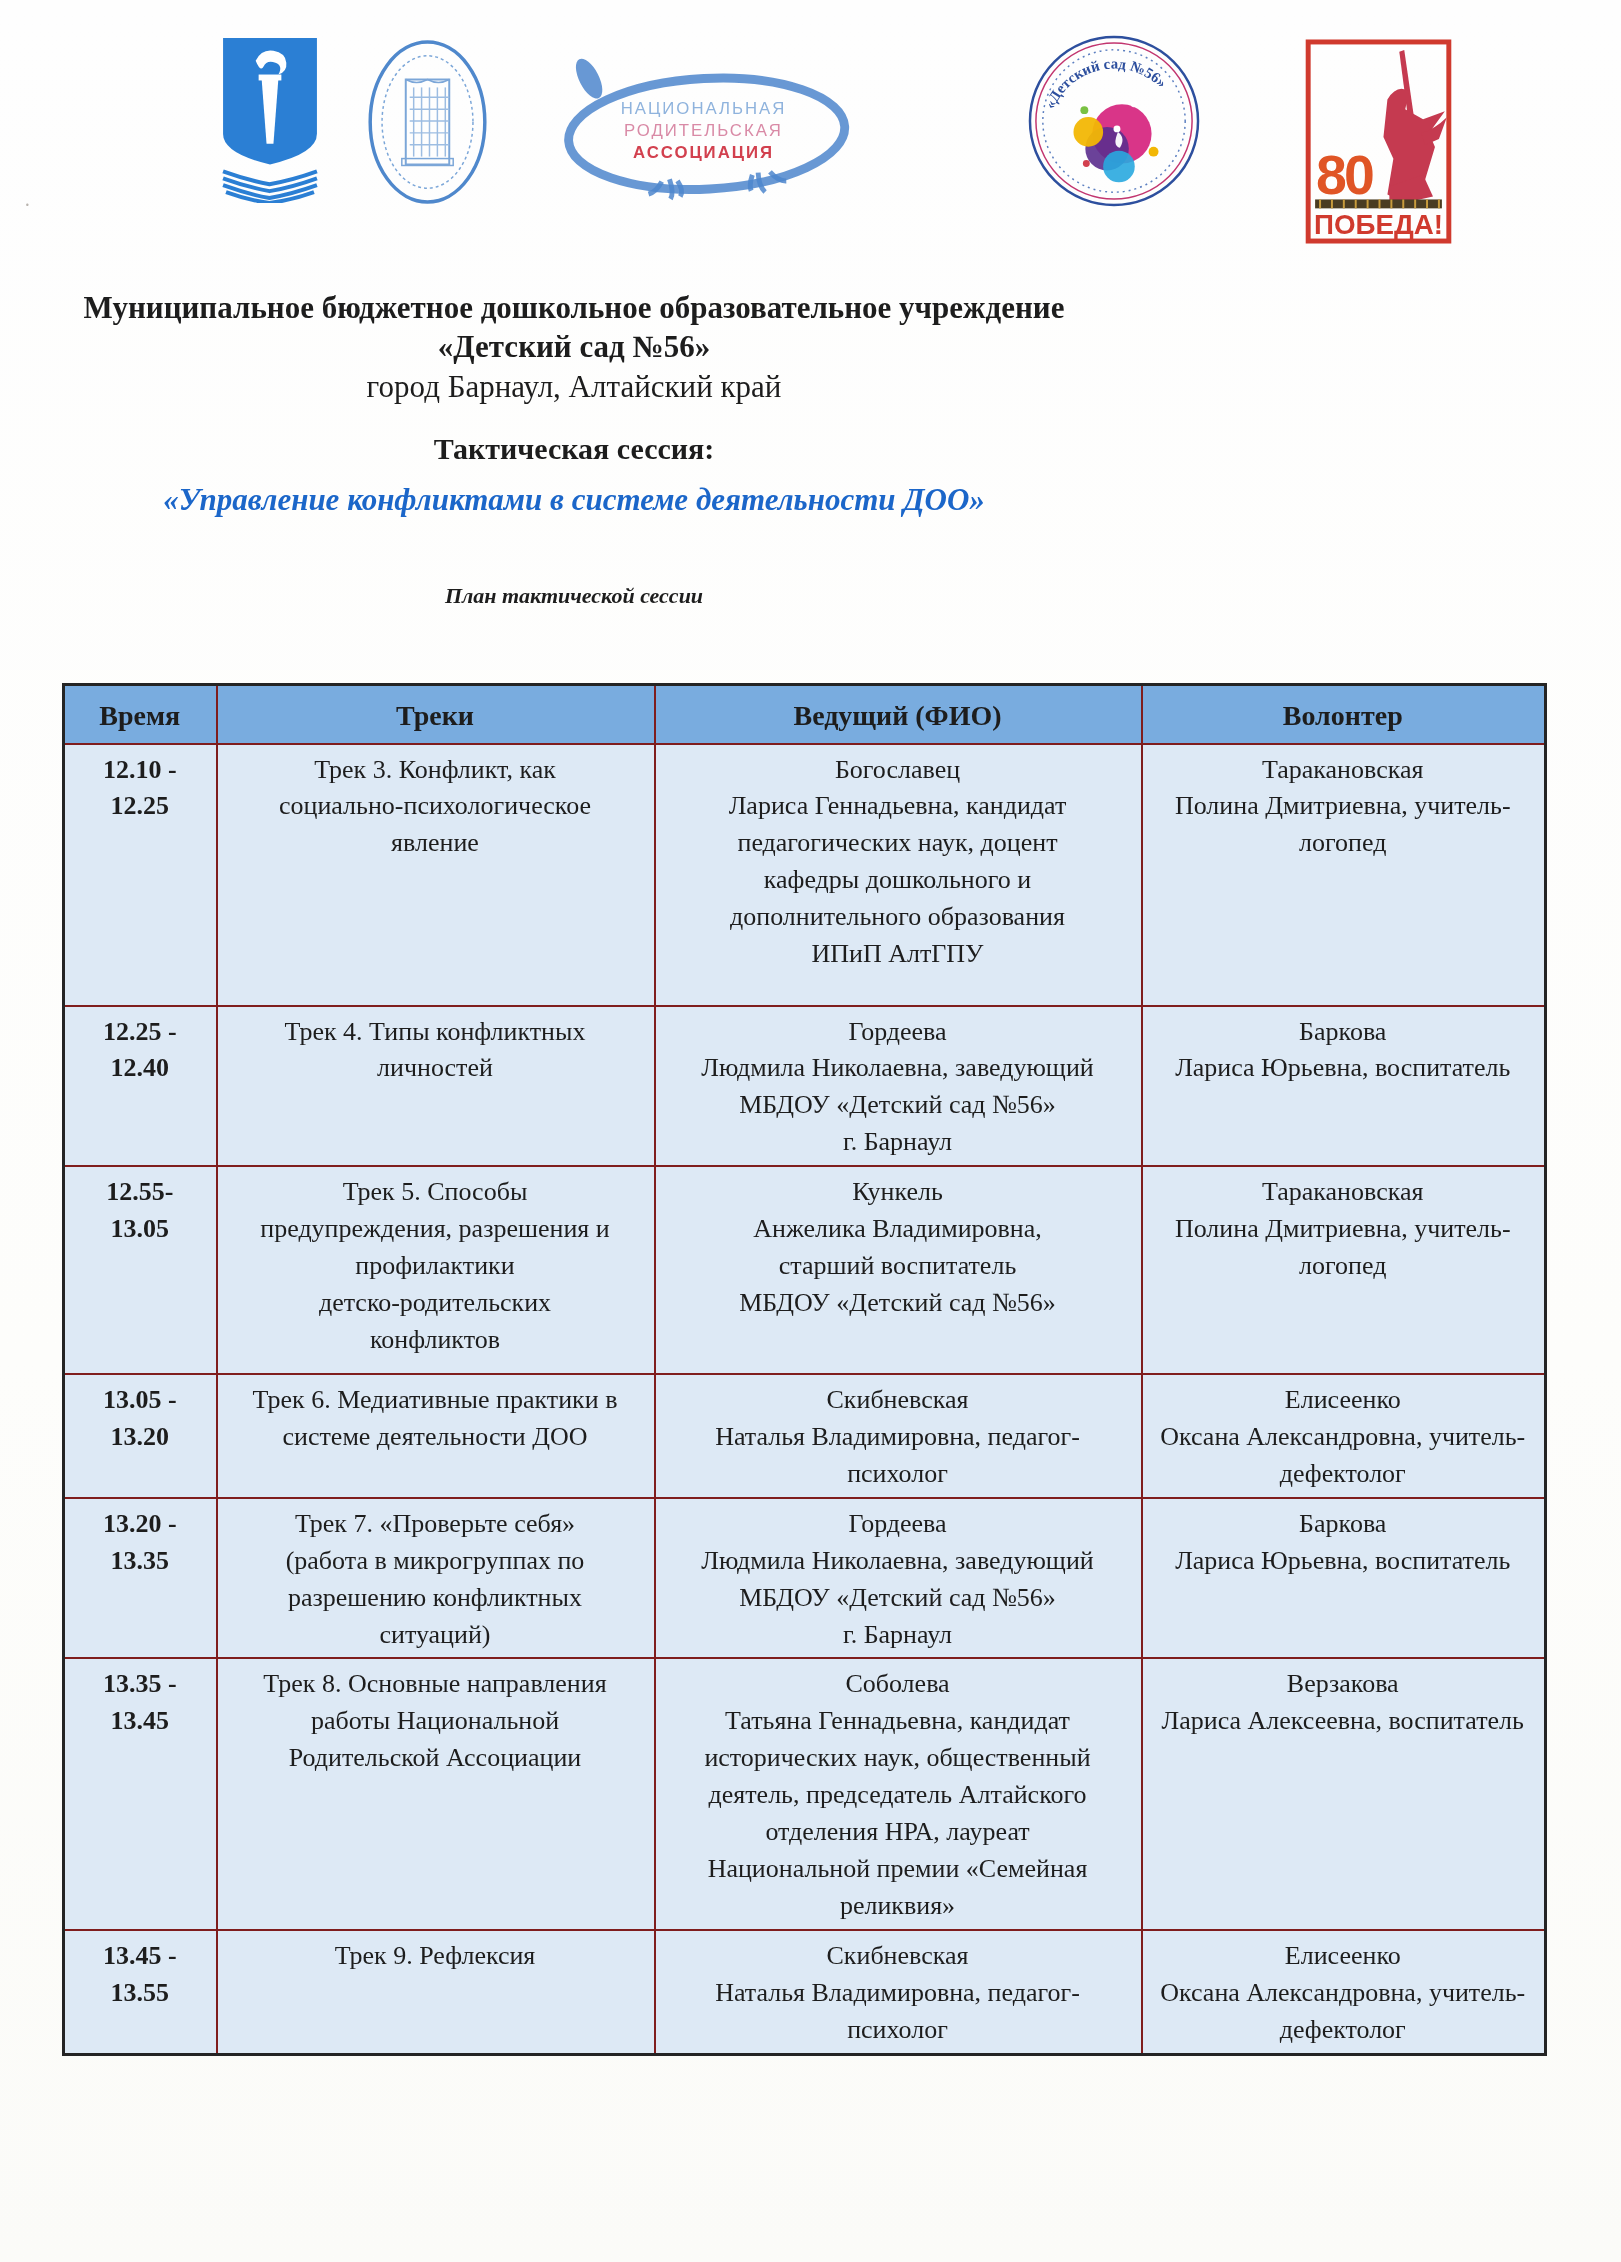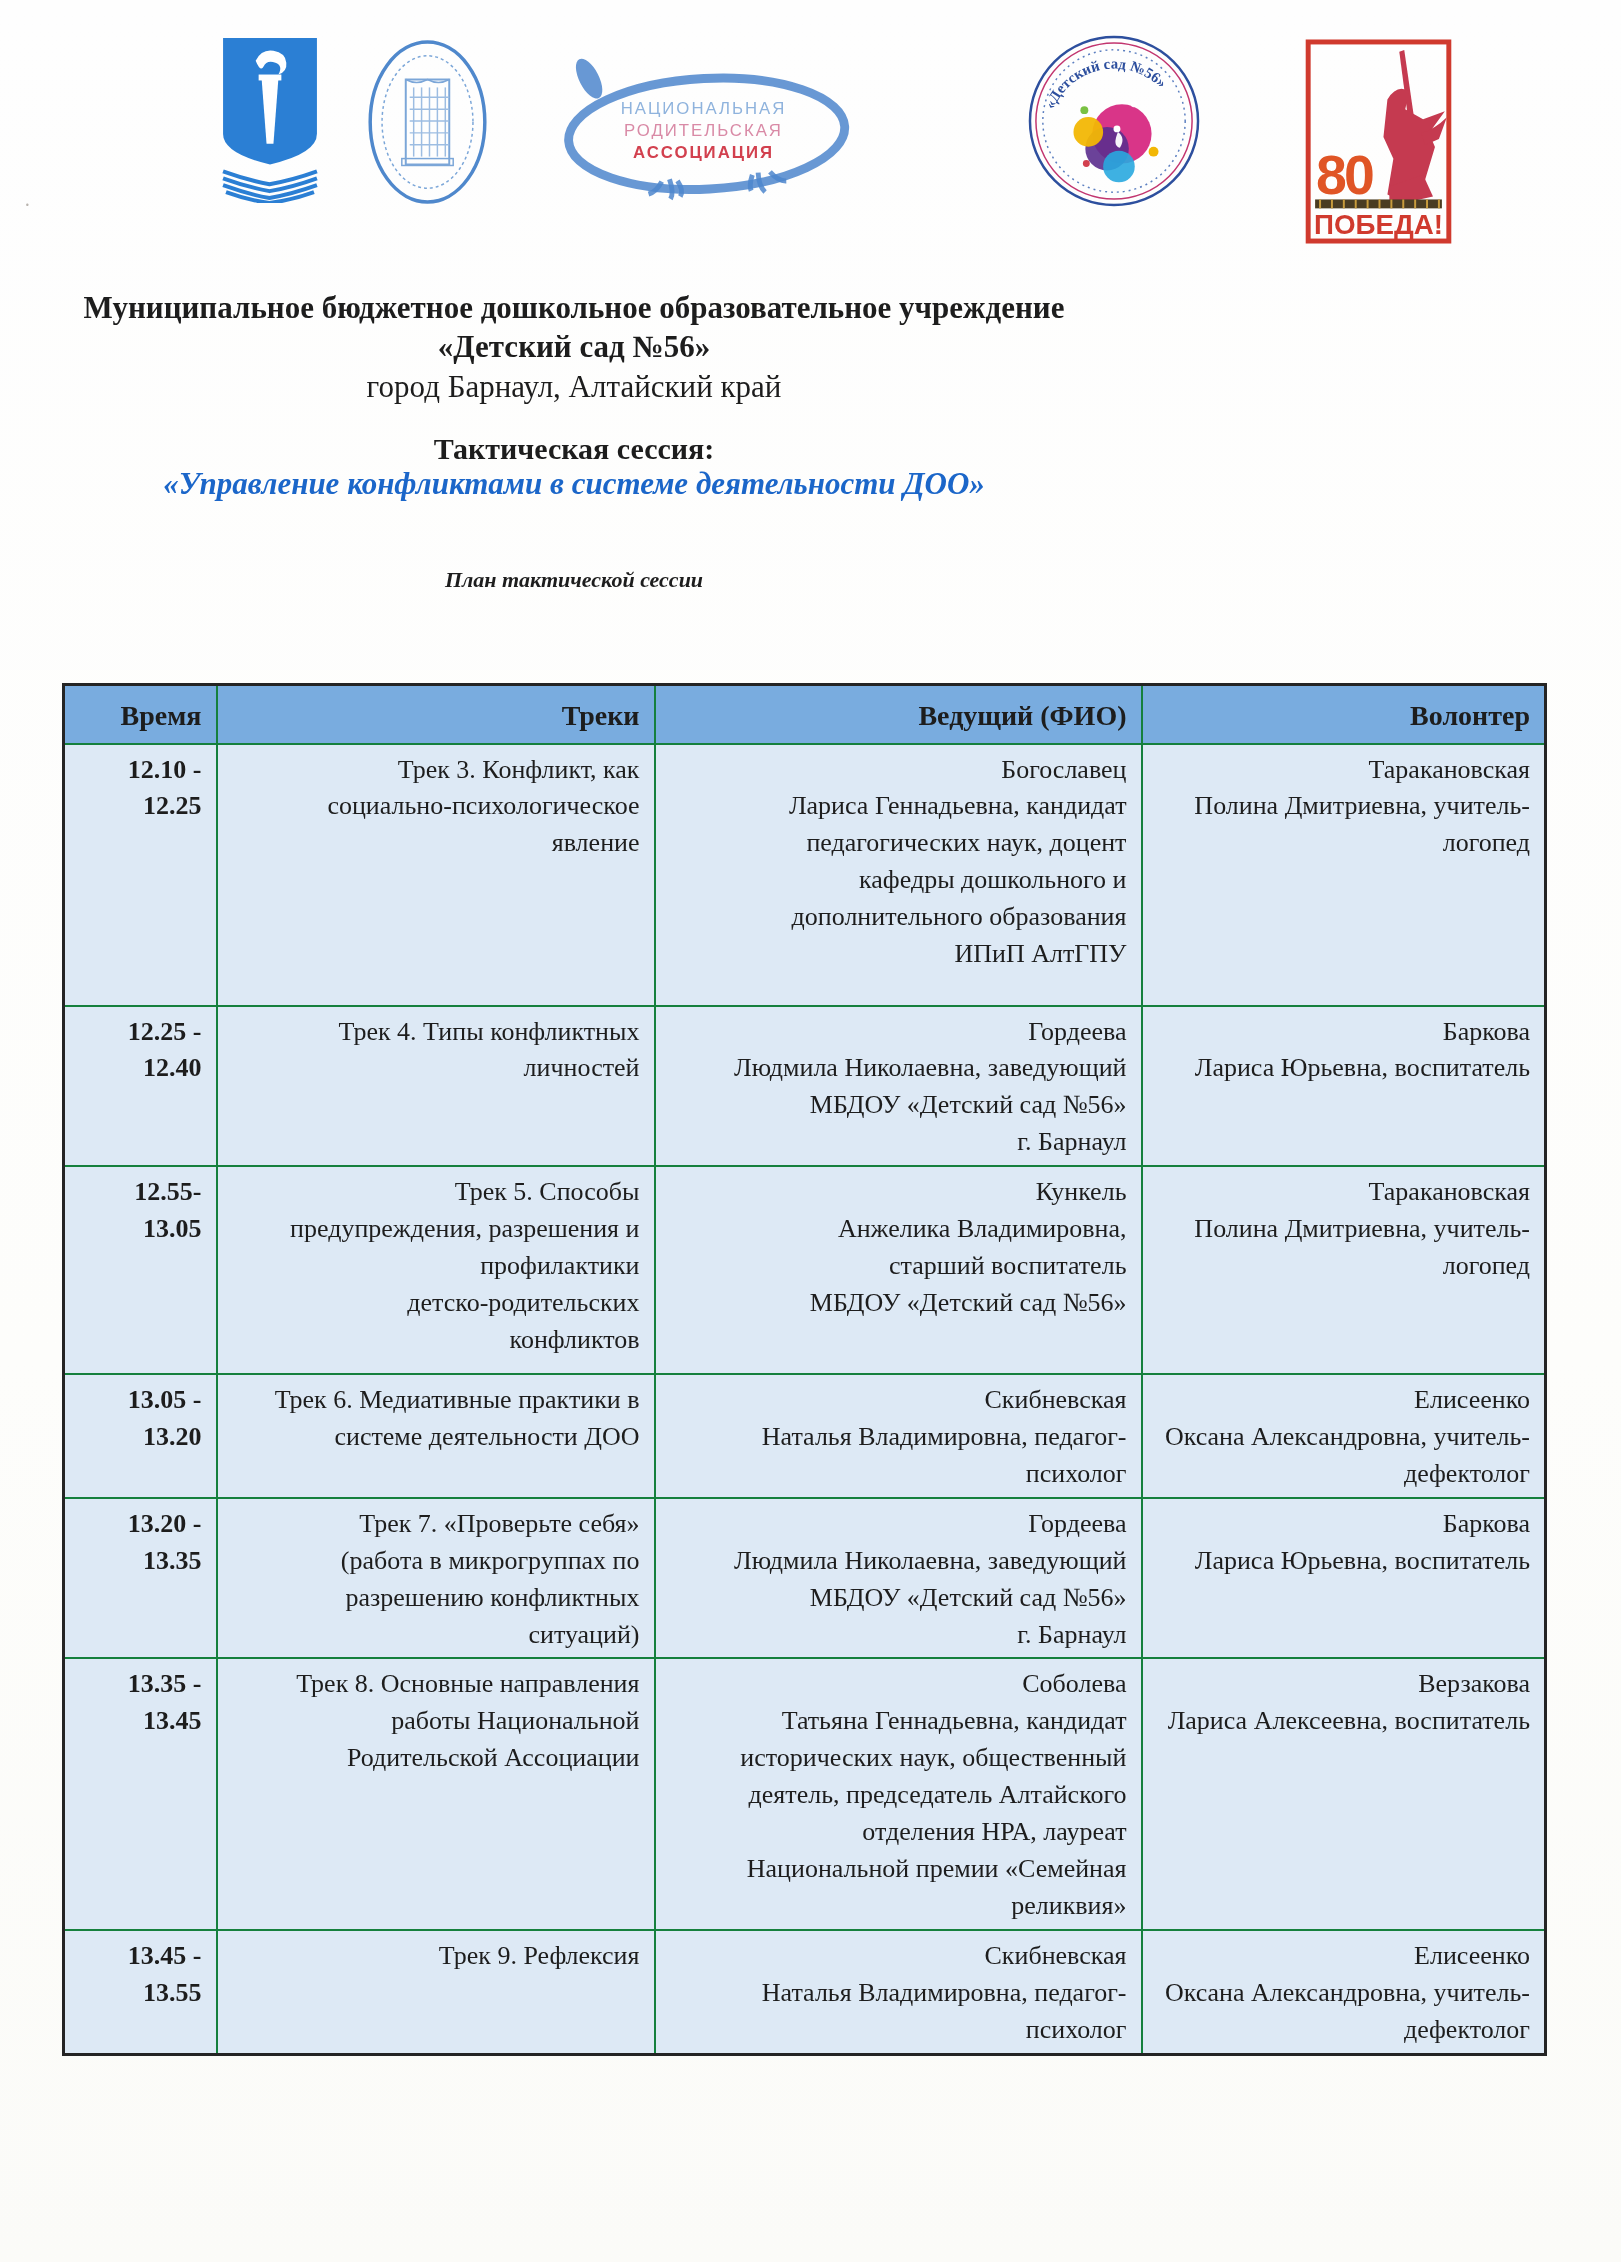--- a/index.html
+++ b/index.html
@@ -8,31 +8,31 @@
     font-family:"Liberation Serif","DejaVu Serif",serif;
     color:#1d1d1d;
     background:linear-gradient(180deg,#fefefe 0%,#fdfdfb 60%,#fbfbf8 100%);
   }
   .logo{position:absolute;}
   .heading-col{position:absolute;left:0;top:289px;width:1148px;text-align:center;}
   .org1{font-size:31px;font-weight:bold;line-height:1.25;}
   .org2{font-size:31px;font-weight:bold;line-height:1.25;}
   .org3{font-size:31px;font-weight:normal;line-height:1.3;}
   .session-label{margin-top:25px;font-size:30px;font-weight:bold;}
-  .session-title{margin-top:0;font-size:31px;font-weight:bold;font-style:italic;color:#1b66c9;}
+  .session-title{margin-top:16px;font-size:31px;font-weight:bold;font-style:italic;color:#1b66c9;}
   .plan-title{margin-top:65px;font-size:22px;font-weight:bold;font-style:italic;}
   table.plan{
     position:absolute;left:62px;top:683px;width:1482px;
     border-collapse:collapse;table-layout:fixed;
     background:#dde9f5;
     border:3px solid #242424;
   }
   table.plan td,table.plan th{
-    border:2px solid #15803d;
-    vertical-align:top;text-align:right;
+    border:2px solid #7f1d1d;
+    vertical-align:top;text-align:center;
     padding:7px 14px 4px 13px;
     font-size:26px;line-height:1.42;
     white-space:pre-line;
     overflow:hidden;
   }
   table.plan th{
     background:#79acdf;
     font-size:28px;font-weight:bold;
     padding-top:10px;padding-bottom:6px;
     white-space:nowrap;

